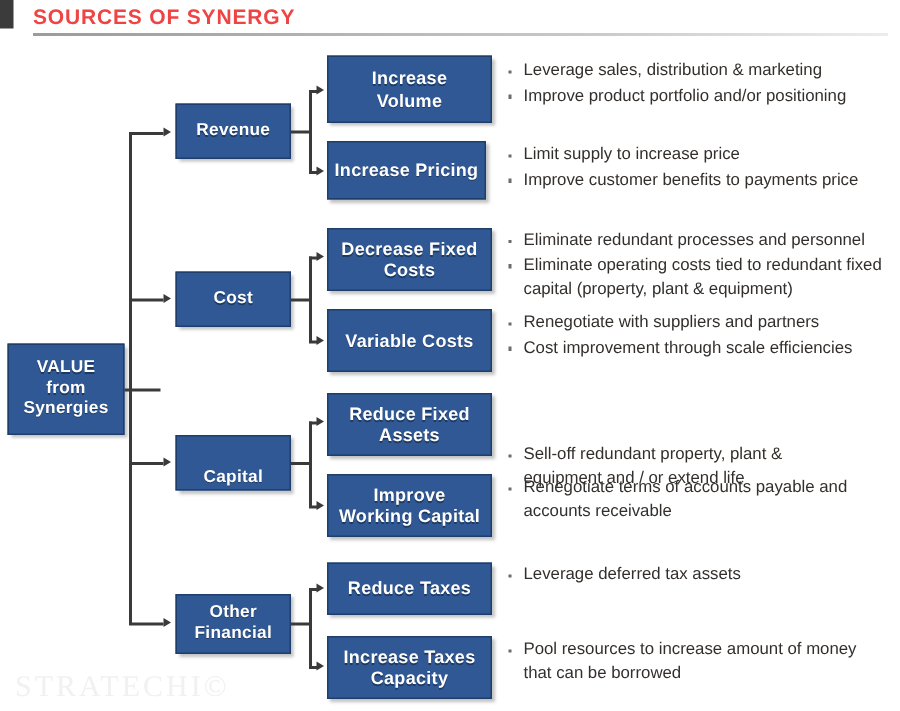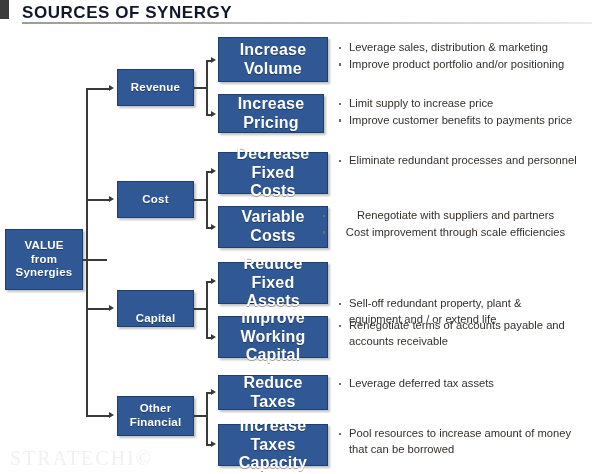--- a/index.html
+++ b/index.html
@@ -12,22 +12,22 @@
   }
 
   
   #header{position:absolute;left:0;top:0;width:600px;height:28px;}
   #header-accent{
     position:absolute;left:0;top:0;width:9px;height:19px;
     background:#3b3b3b;
   }
   #header-title{
     position:absolute;left:22px;top:3px;
-    font-size:17px;font-weight:bold;letter-spacing:0.55px;
-    color:#0f172a;white-space:nowrap;
+    font-size:14px;font-weight:bold;letter-spacing:0.55px;
+    color:#ef4444;white-space:nowrap;
   }
   #header-rule{
     position:absolute;left:22px;top:22px;width:570px;height:2px;
     background:linear-gradient(to right,#9b9b9b 0%,#c9c9c9 65%,#ececec 100%);
   }
 
   
   .box{
     position:absolute;
     box-sizing:border-box;
@@ -37,21 +37,21 @@
     color:#ffffff;
     font-weight:bold;
     display:flex;align-items:center;justify-content:center;
     text-align:center;
     line-height:1.18;
     letter-spacing:.2px;
     text-shadow:0 1px 0 rgba(0,0,0,.35);
   }
   .box.l1{font-size:11.5px;}
   .box.l2{font-size:11.5px;}
-  .box.l3{font-size:16px;}
+  .box.l3{font-size:12px;}
   .box span{display:block;padding:0 4px;}
 
   
   .ln{position:absolute;background:#3a3a3a;}
   .lnh{height:1.6px;}
   .lnv{width:1.6px;}
   .arrow{
     position:absolute;width:0;height:0;
     border-top:3.6px solid transparent;
     border-bottom:3.6px solid transparent;
@@ -149,28 +149,29 @@
 <div class="arrow" style="left:211px;top:224px;"></div>
 
 <div class="box l3" style="left:218px;top:152px;width:110px;height:42px;">
   <div>
     <span>Decrease Fixed</span>
     <span>Costs</span>
   </div>
 </div>
 <div class="bgroup" style="left:338px;top:153px;width:250px;">
   <div class="bi">Eliminate redundant processes and personnel</div>
+  <div class="bi">Eliminate operating costs tied to redundant fixed capital (property, plant &amp; equipment)</div>
 </div>
 
 <div class="box l3" style="left:218px;top:206px;width:110px;height:42px;">
   <div>
     <span>Variable Costs</span>
   </div>
 </div>
-<div class="bgroup" style="left:322px;top:208px;width:256px;text-align:center;">
+<div class="bgroup" style="left:338px;top:208px;width:256px;">
   <div class="bi">Renegotiate with suppliers and partners</div>
   <div class="bi">Cost improvement through scale efficiencies</div>
 </div>
 
 <div class="box l2" style="left:117px;top:290px;width:77px;height:37px;align-items:flex-end;">
   <span>Capital</span>
 </div>
 
 <div class="ln lnh" style="left:194px;top:308px;width:14px;"></div>
 <div class="ln lnv" style="left:206px;top:281px;height:57px;"></div>

